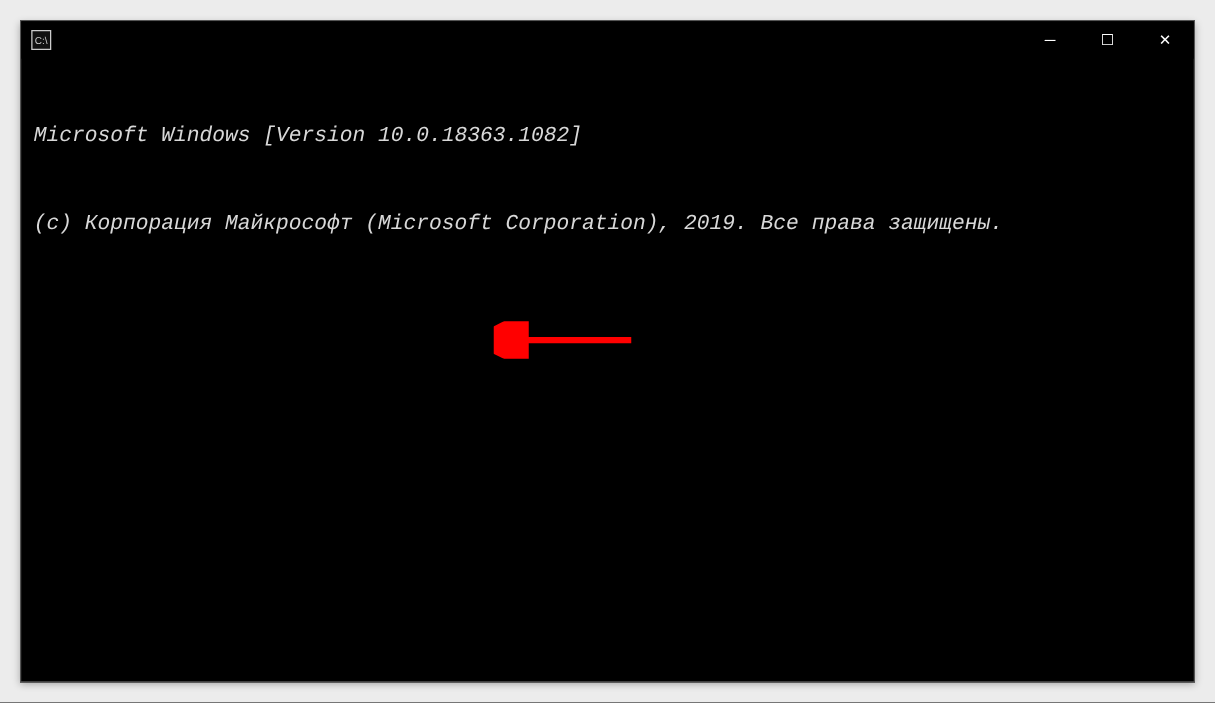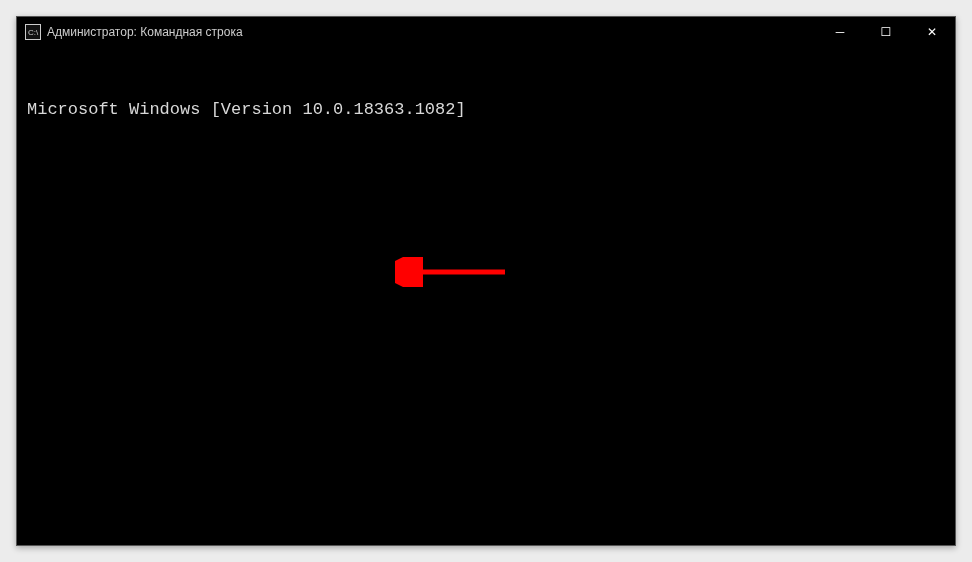--- a/index.html
+++ b/index.html
@@ -62,44 +62,44 @@
       flex: 1;
       padding: 4px 10px;
       color: #d8d8d8;
       font-size: 17px;
       line-height: 1.38;
       font-family: Consolas, 'Courier New', monospace;
       overflow: hidden;
       white-space: pre;
       position: relative;
     }
-    .line { white-space: pre; }
+    .line { white-space: pre; font-style: italic; }
     .arrow {
       position: absolute;
       left: 378px;
       top: 210px;
       pointer-events: none;
     }
   </style>
 </head>
 <body>
 
 <div class="window">
   <div class="titlebar">
     <span class="titlebar-icon">C:\</span>
-    <span>Администратор: Командная строка</span>
     <div class="window-controls">
       <div class="win-btn">─</div>
       <div class="win-btn">☐</div>
       <div class="win-btn close">✕</div>
     </div>
   </div>
 
   <div class="terminal">
     <div class="line">Microsoft Windows [Version 10.0.18363.1082]</div>
+    <div class="line">(c) Корпорация Майкрософт (Microsoft Corporation), 2019. Все права защищены.</div>
     <div class="line"></div>
     <div class="line"></div>
     <div class="line"></div>
     
     
     
     
     <div class="line"></div>
     
 

